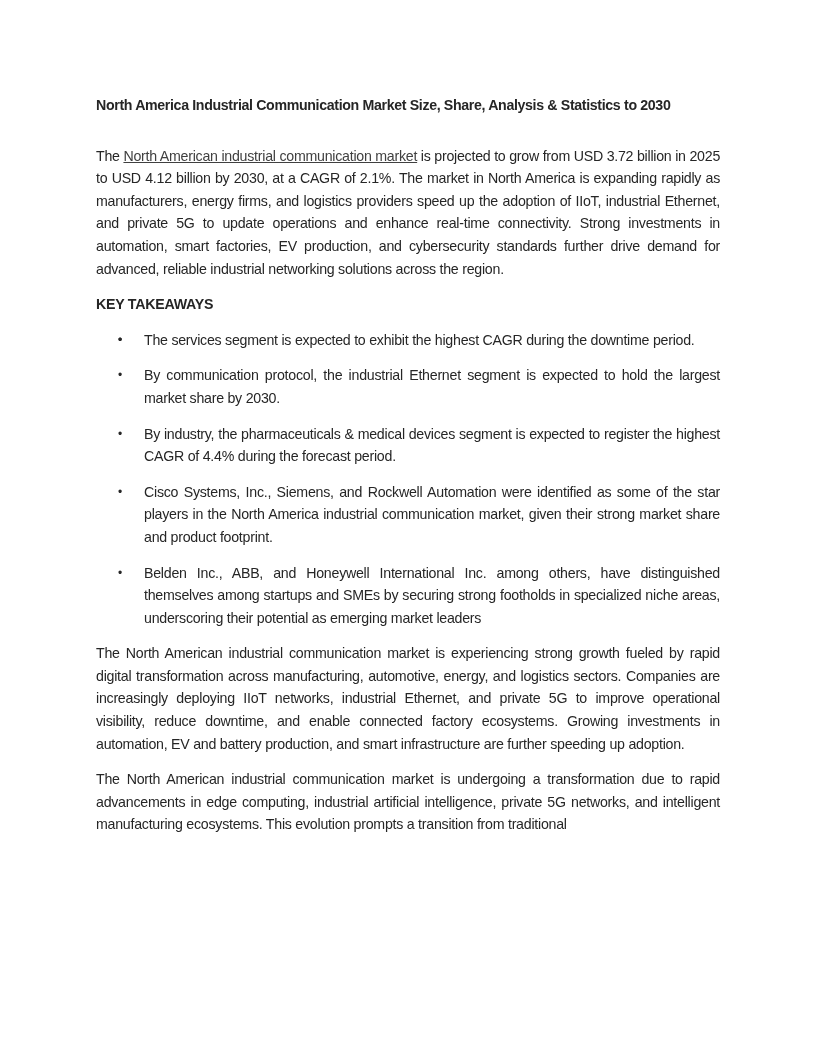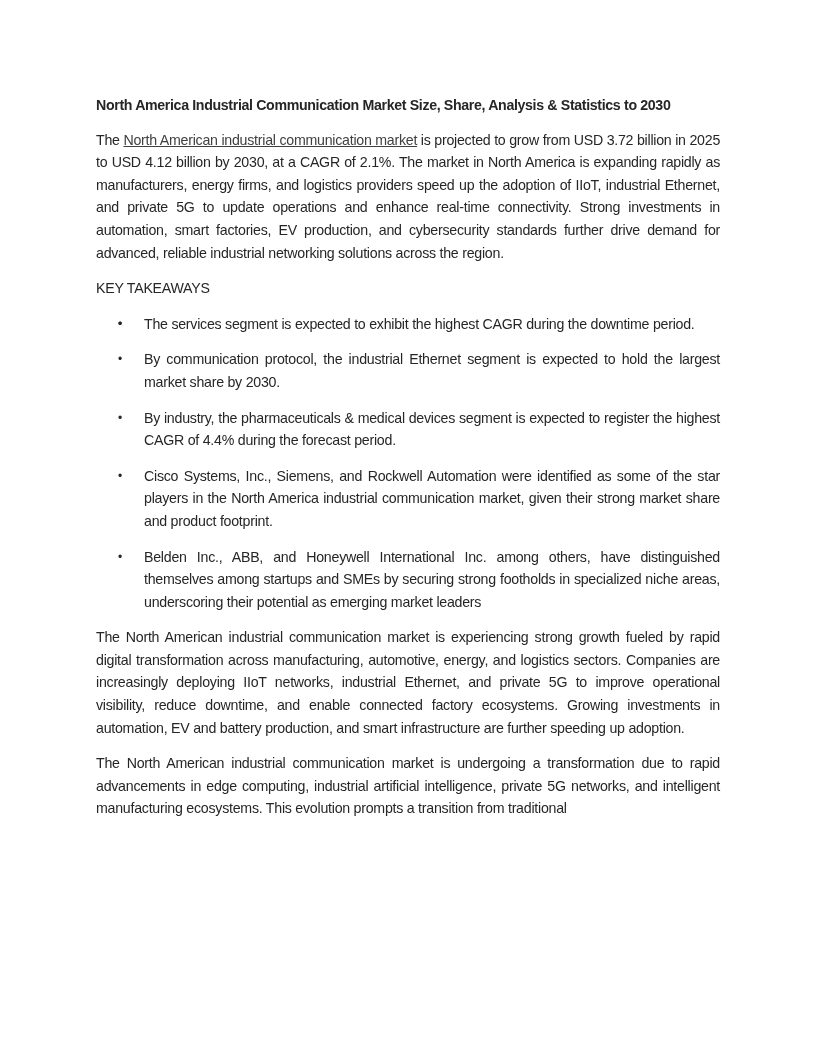--- a/index.html
+++ b/index.html
@@ -3,23 +3,23 @@
 <meta charset="utf-8">
 <style>
   html, body { margin: 0; padding: 0; background: #ffffff; }
   body { width: 816px; height: 1056px; position: relative; overflow: hidden; }
   .page {
     position: absolute; left: 96px; top: 94px; width: 624px;
     font-family: "Liberation Sans", sans-serif;
     font-size: 14.2px; line-height: 22.6px; color: #262626;
     letter-spacing: -0.25px;
   }
-  .title { font-weight: bold; font-size: 14.2px; margin: 0 0 12px 0; letter-spacing: -0.35px; }
+  .title { font-weight: bold; font-size: 14.2px; margin: 0 0 28px 0; letter-spacing: -0.35px; }
   p { margin: 0 0 13px 0; text-align: justify; }
-  .heading { font-weight: normal; margin: 0 0 13px 0; }
+  .heading { font-weight: bold; margin: 0 0 13px 0; }
   a.link { color: #404040; text-decoration: underline; }
   ul { list-style: none; margin: 0 0 13px 0; padding: 0; }
   ul li { position: relative; padding-left: 48px; margin: 0 0 13px 0; text-align: justify; }
   ul li .bullet { position: absolute; left: 22px; top: 0; font-size: 12px; }
 </style>
 </head>
 <body>
 
 <div class="page">
   <div class="title">North America Industrial Communication Market Size, Share, Analysis &amp; Statistics to 2030</div>

